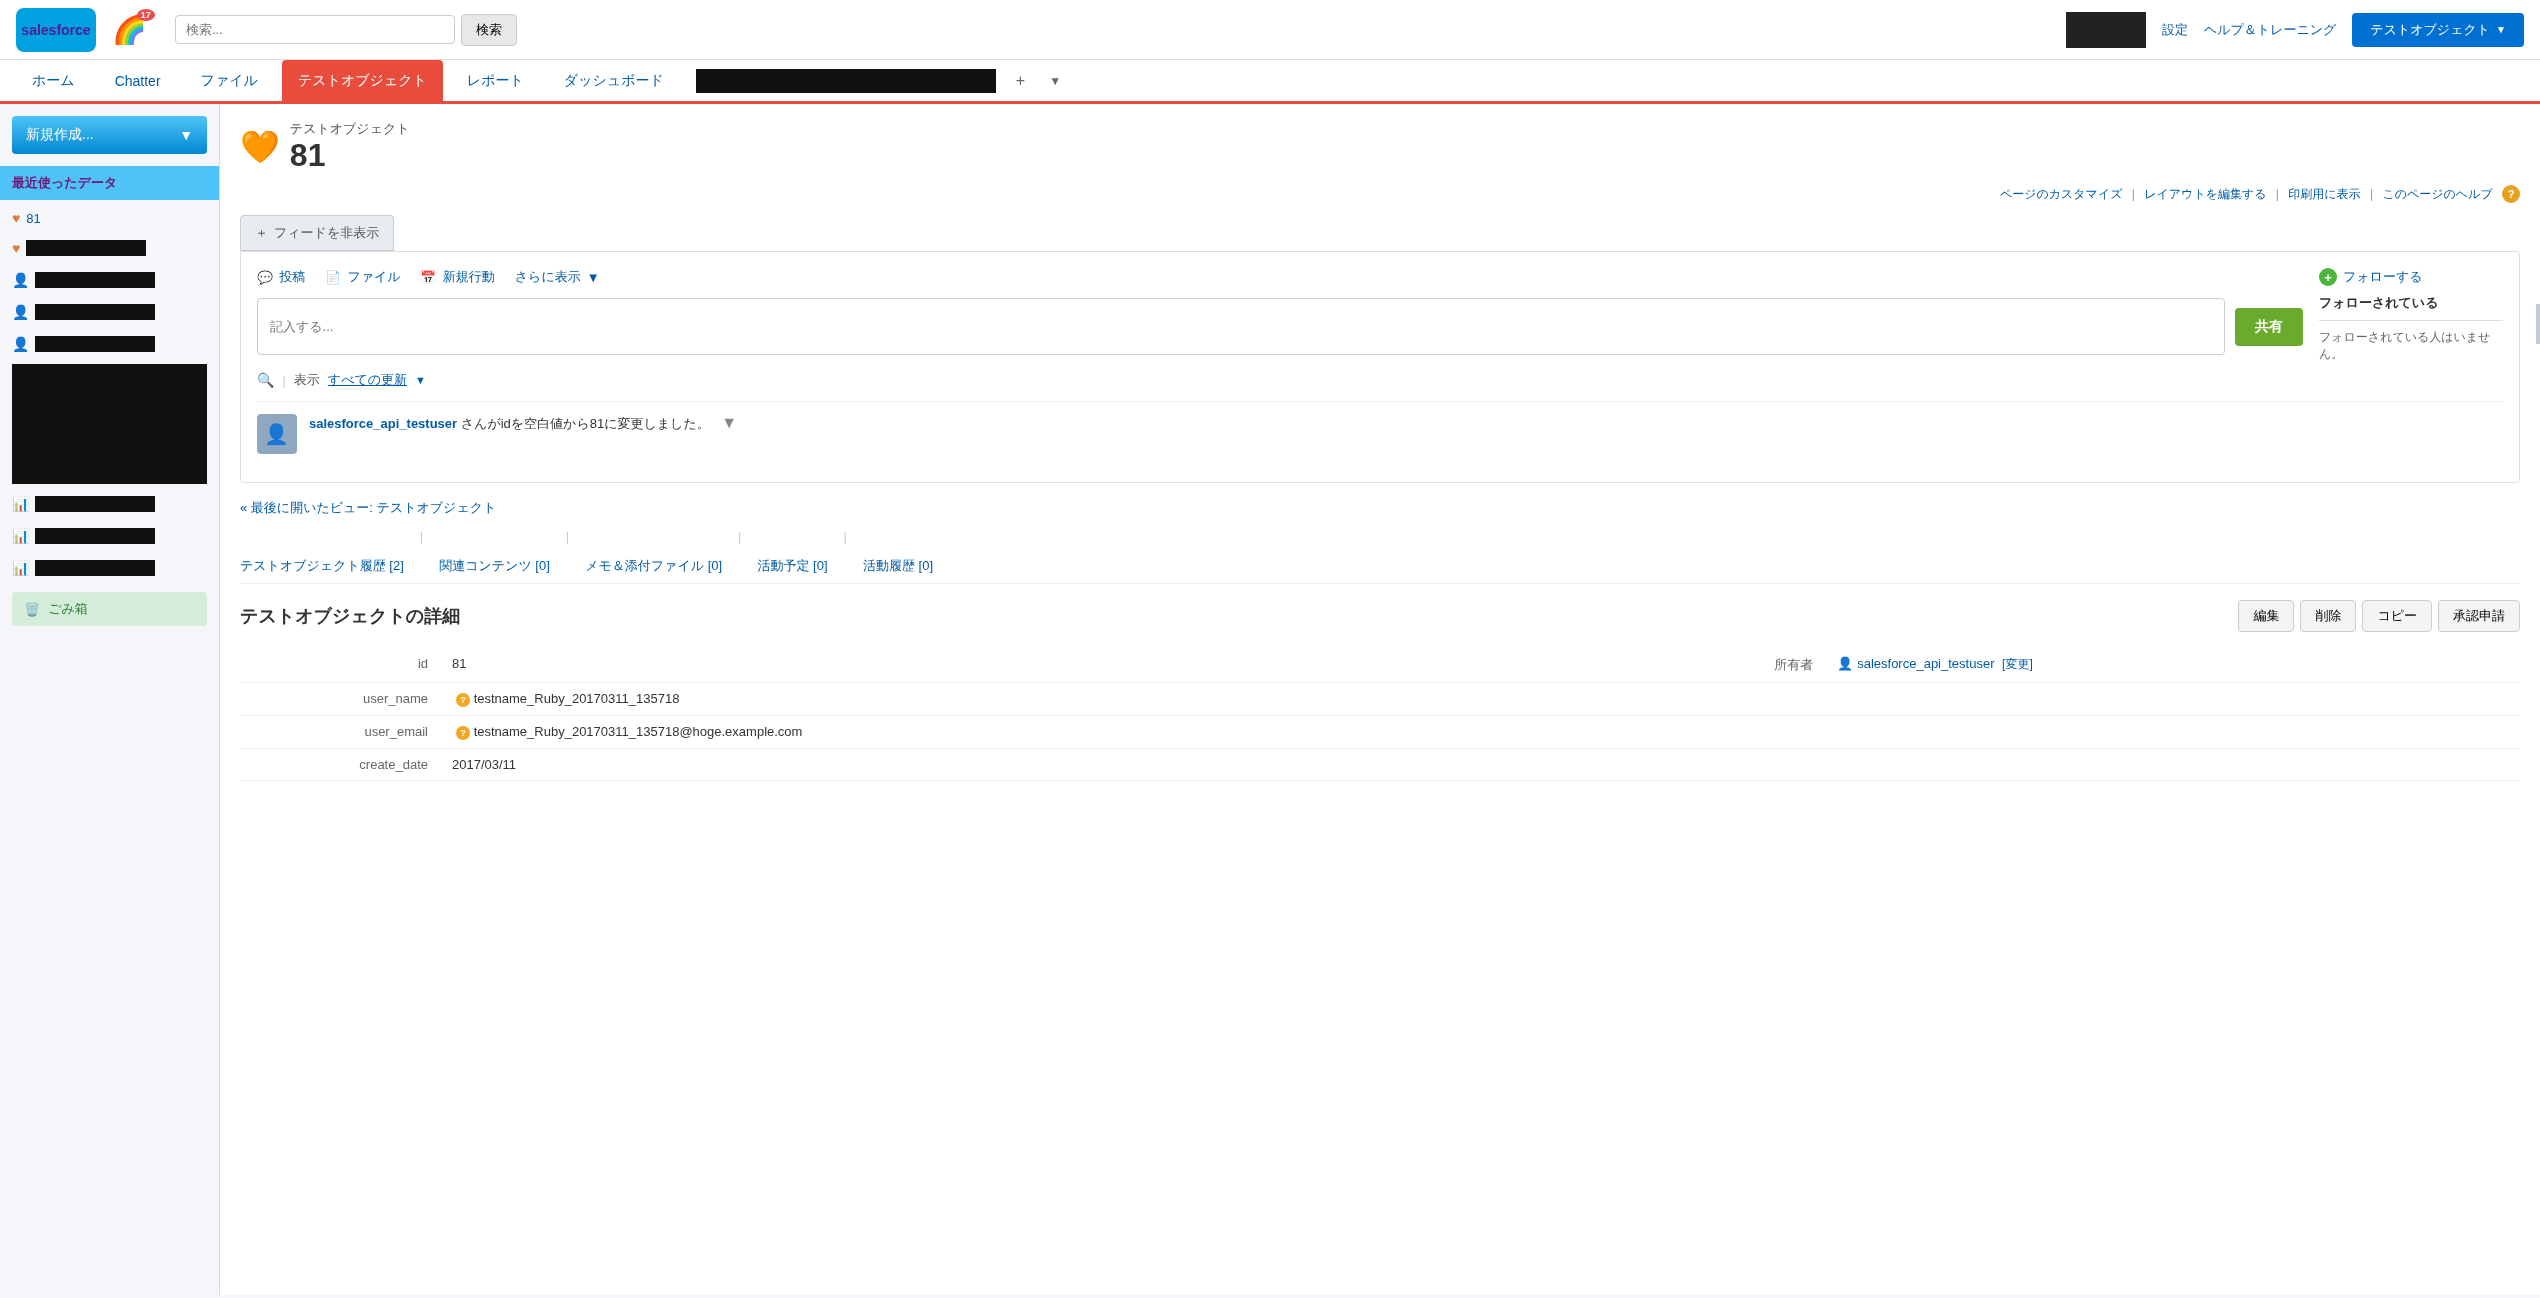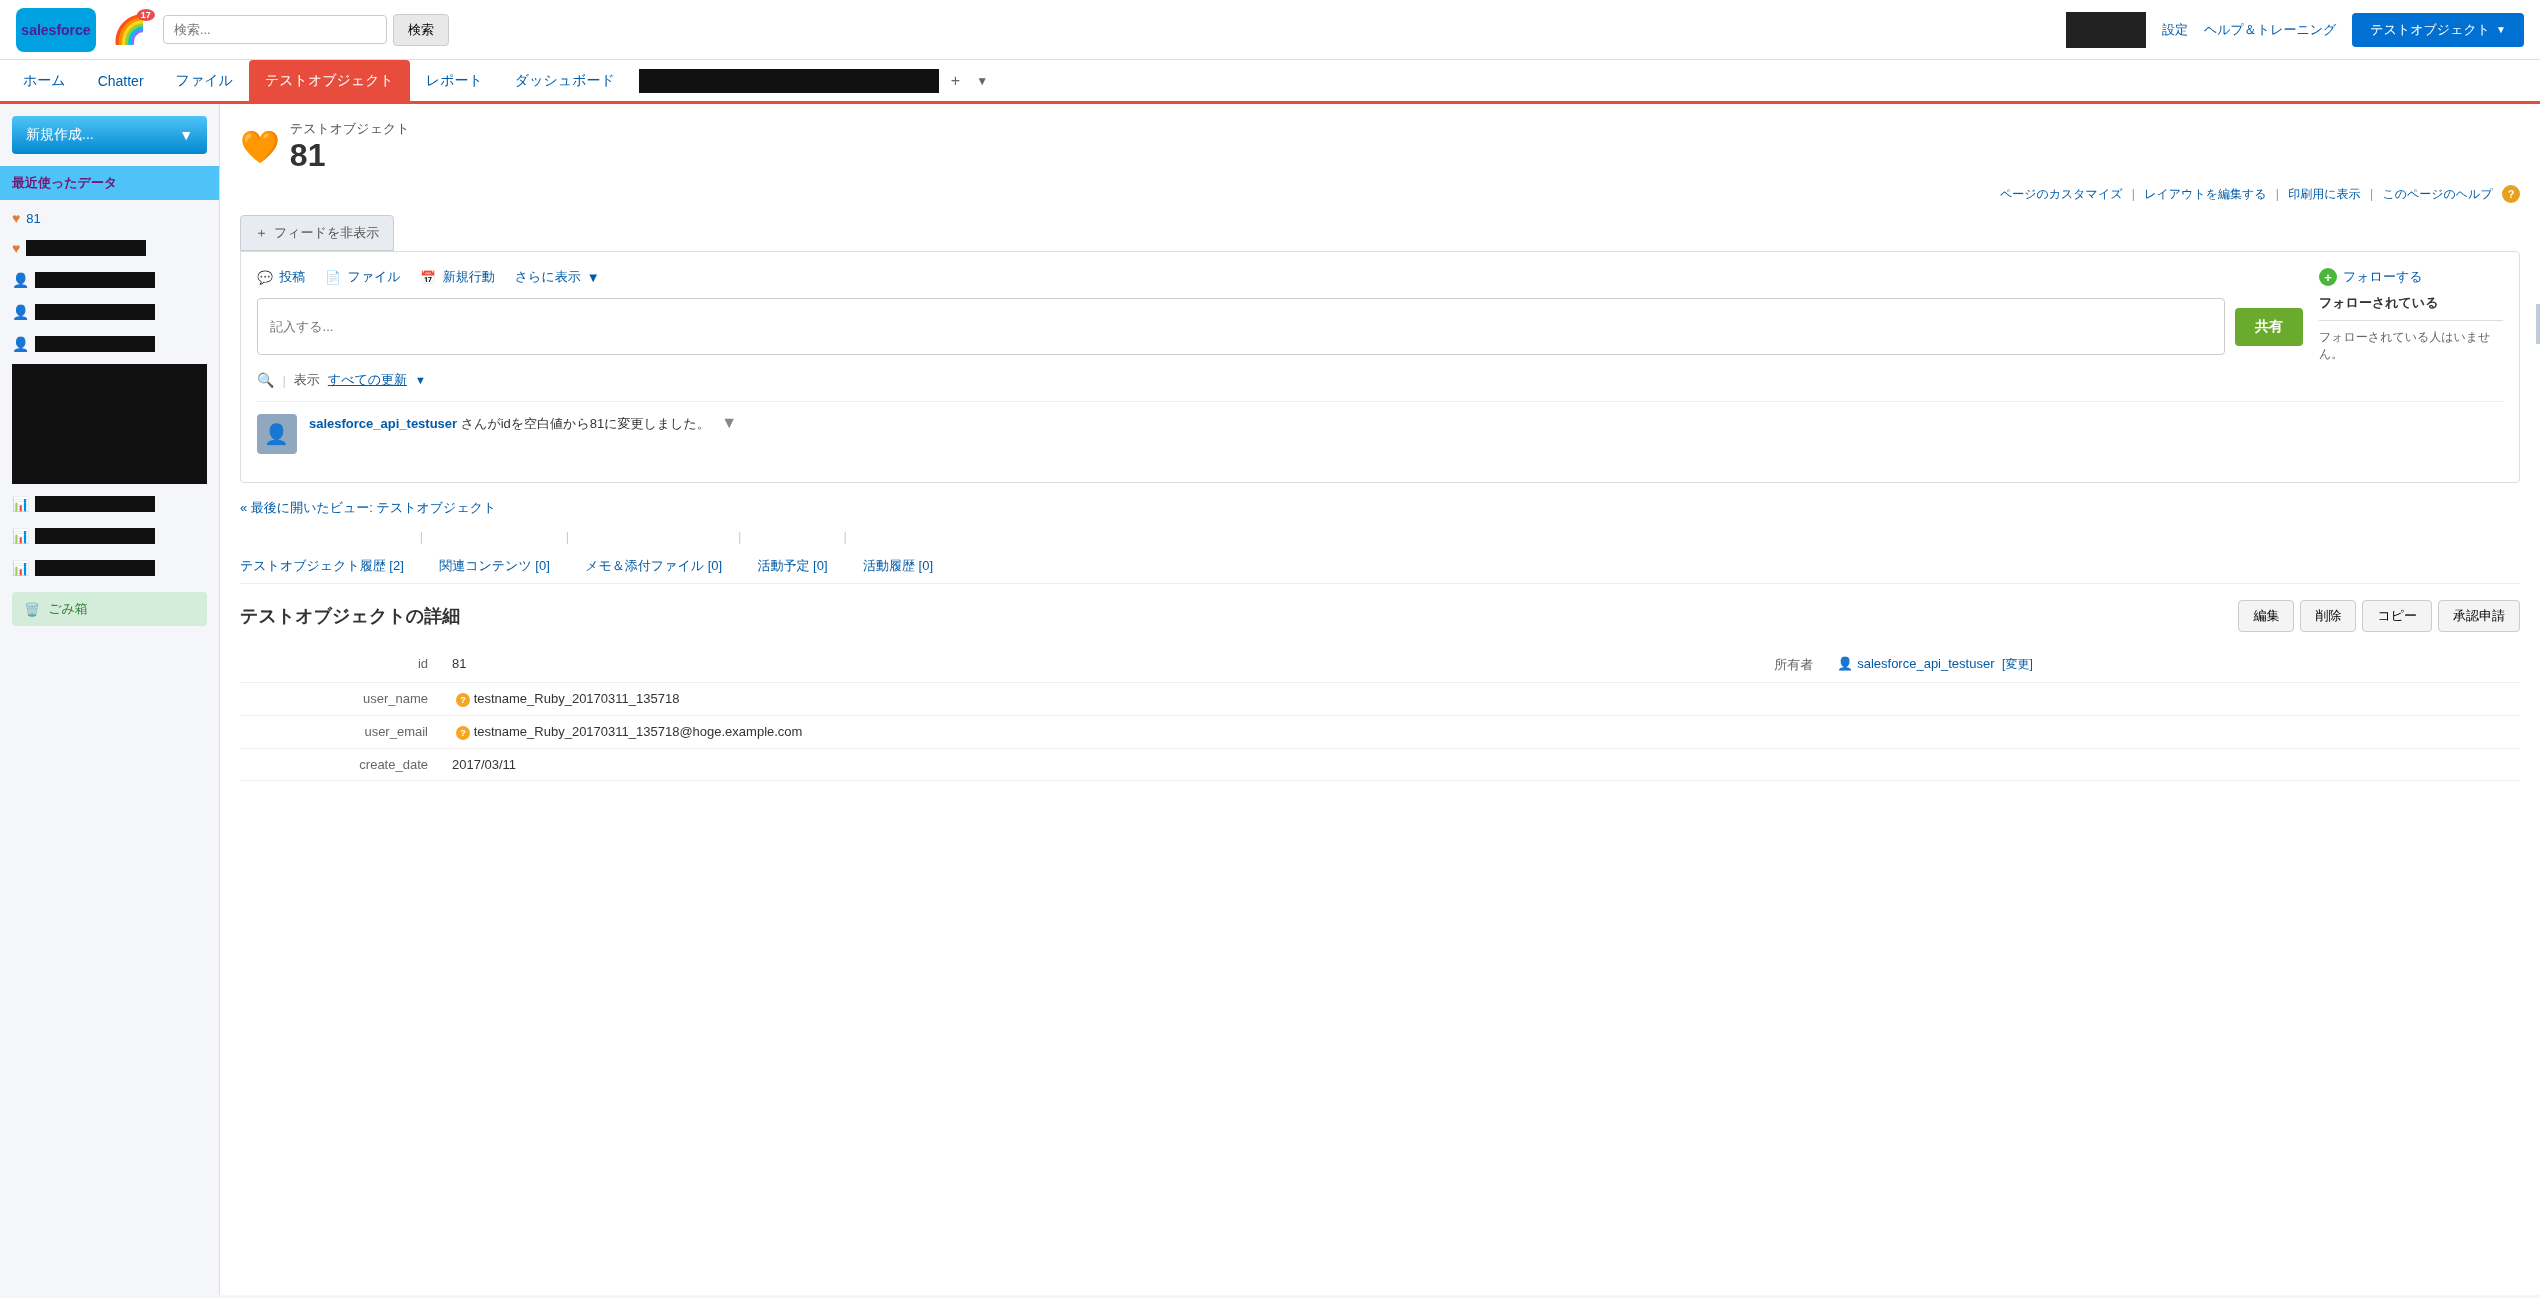--- a/index.html
+++ b/index.html
@@ -44,22 +44,23 @@
       align-items: center;
       gap: 6px;
       flex: 1;
       max-width: 400px;
     }
     .search-input {
       border: 1px solid #ccc;
       border-radius: 4px;
       padding: 6px 10px;
       font-size: 13px;
-      width: 224px;
+      width: 280px;
       outline: none;
+      margin-left: 12px;
     }
     .search-button {
       background: #e8e8e8;
       border: 1px solid #ccc;
       border-radius: 4px;
       padding: 6px 14px;
       font-size: 13px;
       cursor: pointer;
     }
     .header-right {
@@ -91,23 +92,23 @@
       gap: 6px;
     }
     .test-object-btn .arrow { font-size: 10px; }
 
     
     .nav-bar {
       background: #fff;
       border-bottom: 3px solid #e74c3c;
       display: flex;
       align-items: center;
-      padding: 0 7px;
+      padding: 0 16px;
       height: 44px;
-      gap: 0;
+      gap: 8px;
     }
     .nav-item {
       padding: 12px 16px;
       font-size: 14px;
       color: #015ba7;
       cursor: pointer;
       text-decoration: none;
       border-bottom: 3px solid transparent;
       margin-bottom: -3px;
       white-space: nowrap;

